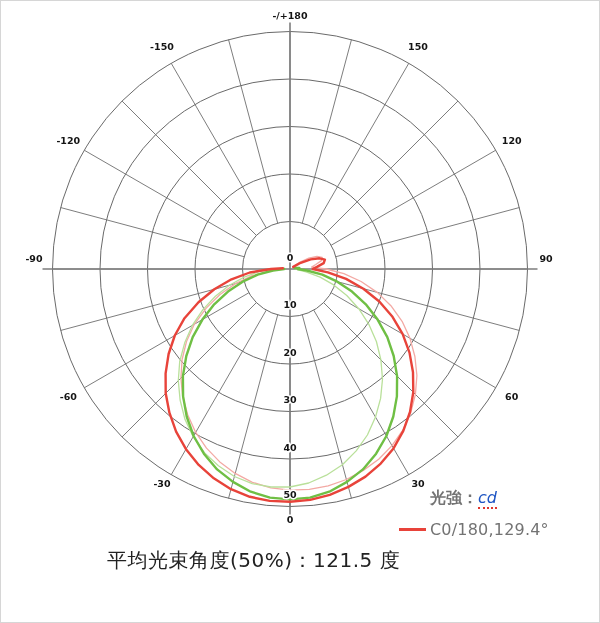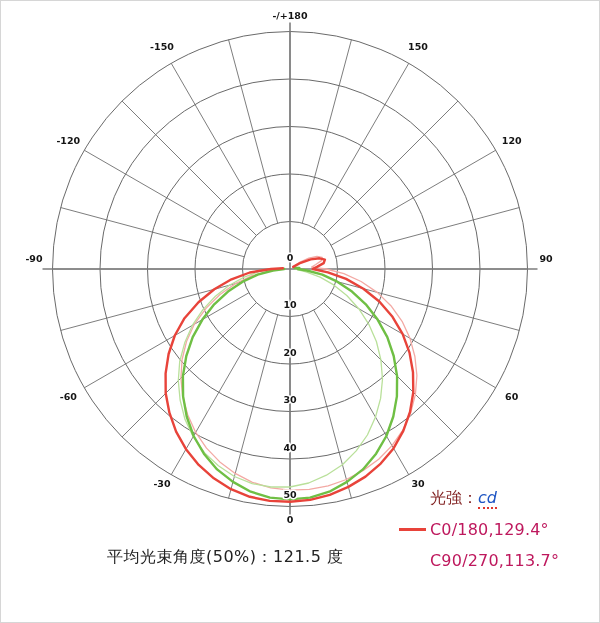--- a/index.html
+++ b/index.html
@@ -10,26 +10,26 @@
   }
   #polar-svg{position:absolute;left:0;top:0;}
   .legend{
     position:absolute;left:398px;top:484px;width:190px;
     display:flex;flex-direction:column;gap:5px;
     font-size:16px;color:#1f1f1f;
   }
   .legend-row{display:flex;align-items:center;height:26px;}
   .legend-swatch{width:27px;height:0;border-top:3px solid transparent;margin-right:4px;flex:0 0 27px;}
   .legend-swatch.empty{border-top:none;}
-  .legend-intensity{padding-left:31px;color:#7f1d1d;}
+  .legend-intensity{padding-left:31px;color:#737373;font-weight:bold;}
   .legend-unit{color:#1f56c4;border-bottom:2px dotted #e0362c;padding-bottom:0px;font-style:italic;}
-  .legend-label{color:#be185d;letter-spacing:0.2px;text-align:right;}
+  .legend-label{color:#737373;letter-spacing:0.2px;text-align:right;}
   .footer-text{
     position:absolute;left:106px;top:546px;
-    font-size:16px;color:#222;letter-spacing:0.5px;
+    font-size:20px;color:#222;letter-spacing:0.5px;
   }
 </style>
 </head>
 <body>
 
 <div class="frame">
 
   <svg id="polar-svg" width="600" height="623" viewBox="0 0 600 623">
     <g id="grid-layer">
         <circle cx="289" cy="268" r="47.5" fill="none" stroke="#6a6a6a" stroke-width="1"></circle>
@@ -94,21 +94,17 @@
 
   <div class="legend">
     <div class="legend-row">
       <span class="legend-intensity">光強：</span>
         <span class="legend-unit">cd</span>
     </div>
     <div class="legend-row">
       <span class="legend-swatch" id="swatch-c0" style="border-top-color: rgb(232, 67, 58);"></span>
       <span class="legend-label">C0/180,129.4°</span>
     </div>
-    <div class="legend-row">
-      <span class="legend-swatch empty"></span>
-      <span class="legend-label">C90/270,113.7°</span>
-    </div>
   </div>
 
   <div class="footer-text">平均光束角度(50%)：121.5 度</div>
 
 </div>
 
 </body></html>

